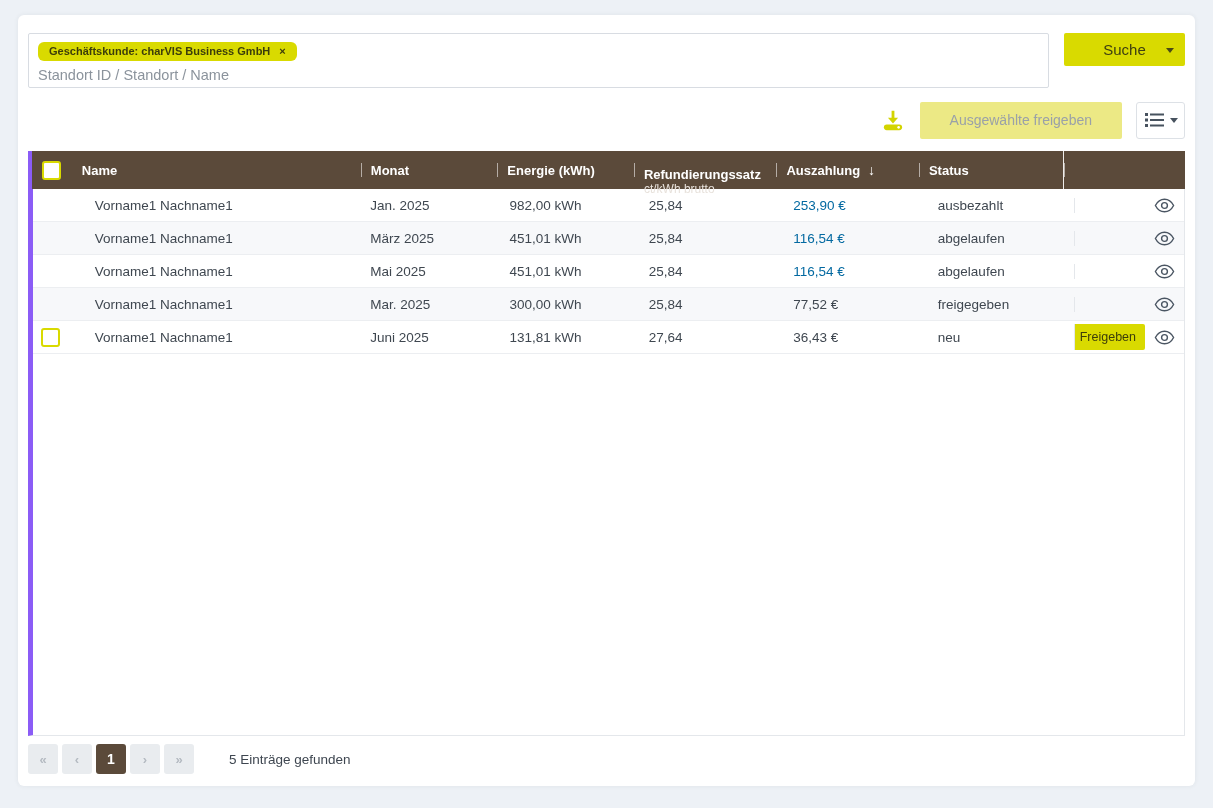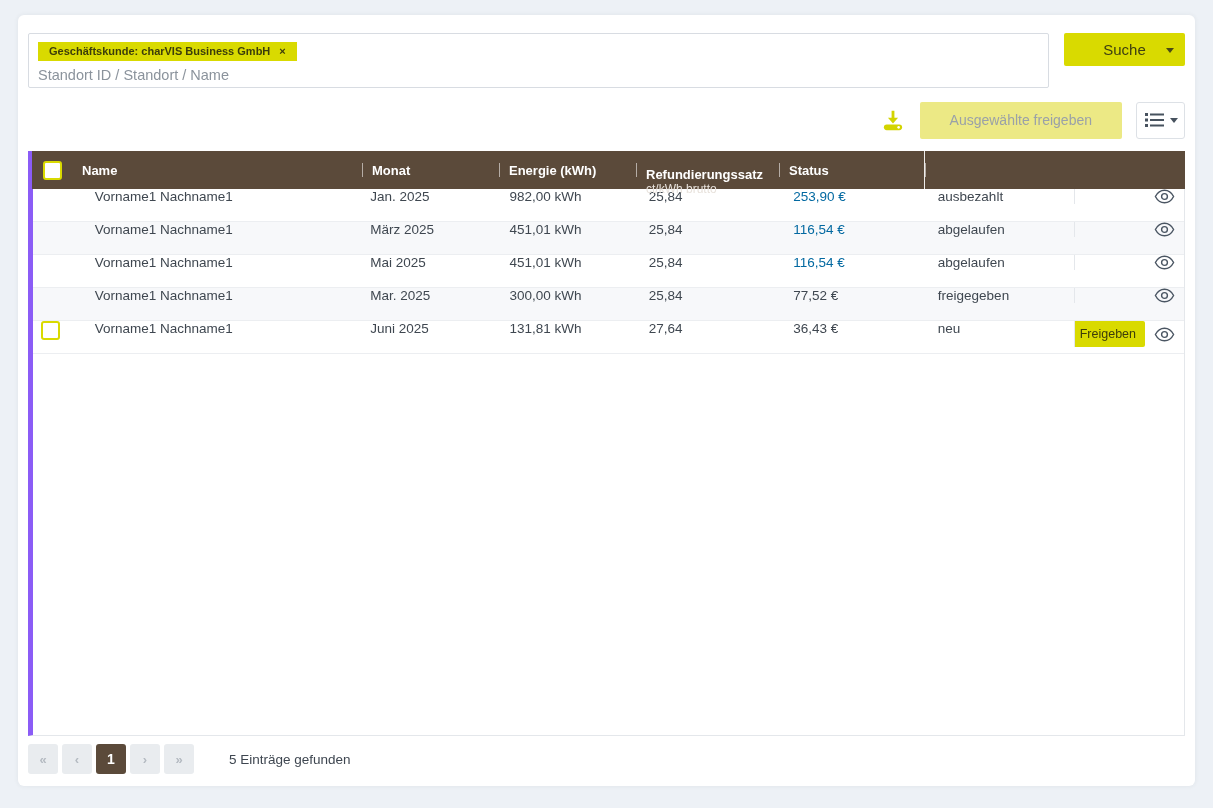--- a/index.html
+++ b/index.html
@@ -19,21 +19,21 @@
   }
 
   
   .search-row { display:flex; align-items:flex-start; }
   .search-box {
     flex:1; height:55px; border:1px solid #d8dce2; border-radius:2px;
     background:#fff; padding:7px 9px 6px 9px; margin-right:15px;
   }
   .tag-pill {
     display:inline-flex; align-items:center; gap:9px;
-    background:#d9da00; border-radius:0; padding:3px 11px 3px 11px;
+    background:#d9da00; border-radius:6px; padding:3px 11px 3px 11px;
     font-size:11px; font-weight:bold; color:#3c3d0a; line-height:13px;
     cursor:default;
   }
   .tag-close { font-size:11px; font-weight:bold; cursor:pointer; }
   .search-input {
     display:block; border:none; outline:none; width:95%;
     font-family:"Liberation Sans", sans-serif;
     font-size:14.5px; color:#3f4750; margin-top:6px; background:transparent;
   }
   .search-input::placeholder { color:#8b939c; opacity:1; }
@@ -93,21 +93,21 @@
   .c-check  { width:40px;  }
   .c-name   { width:290px; }
   .c-monat  { width:137px; }
   .c-energie{ width:137px; }
   .c-refund { width:143px; }
   .c-ausz   { width:143px; }
   .c-status { width:145px; }
   .c-act    { width:122px; }
 
   .tr {
-    display:flex; align-items:flex-start; height:33px;
+    display:flex; align-items:center; height:33px;
     border-bottom:1px solid #eceef1; background:#fff; font-size:13.5px; color:#3f4750;gap:16px;
   }
   .tr.alt { background:#f7f8fa; }
   .td { display:flex; align-items:center; padding-left:10px; overflow:hidden; white-space:nowrap; }
   .td.c-check { justify-content:center; padding-left:0; }
   .td.c-act {
     border-left:1px solid #e4e7eb;
     justify-content:flex-end; padding-right:9px; gap:9px; padding-left:0;
   }
   .red { color:#0369a1; }
@@ -182,20 +182,24 @@
       </div>
       <div class="th c-name">Name</div>
       <div class="th c-monat sep">Monat</div>
       <div class="th c-energie sep">Energie (kWh)</div>
       <div class="th c-refund sep">
         <span class="th-stack">
           <span>Refundierungssatz</span>
           <span class="th-sub">ct/kWh brutto</span>
         </span>
       </div>
+      <div class="th c-ausz sep">
+        <span>Auszahlung</span>
+        <span class="sort-arrow">↓</span>
+      </div>
       <div class="th c-status sep">Status</div>
       <div class="th c-act sep"></div>
     </div>
 
     <div class="tr">
       <div class="td c-check"></div>
       <div class="td c-name">Vorname1 Nachname1</div>
       <div class="td c-monat">Jan. 2025</div>
       <div class="td c-energie">982,00 kWh</div>
       <div class="td c-refund">25,84</div>

